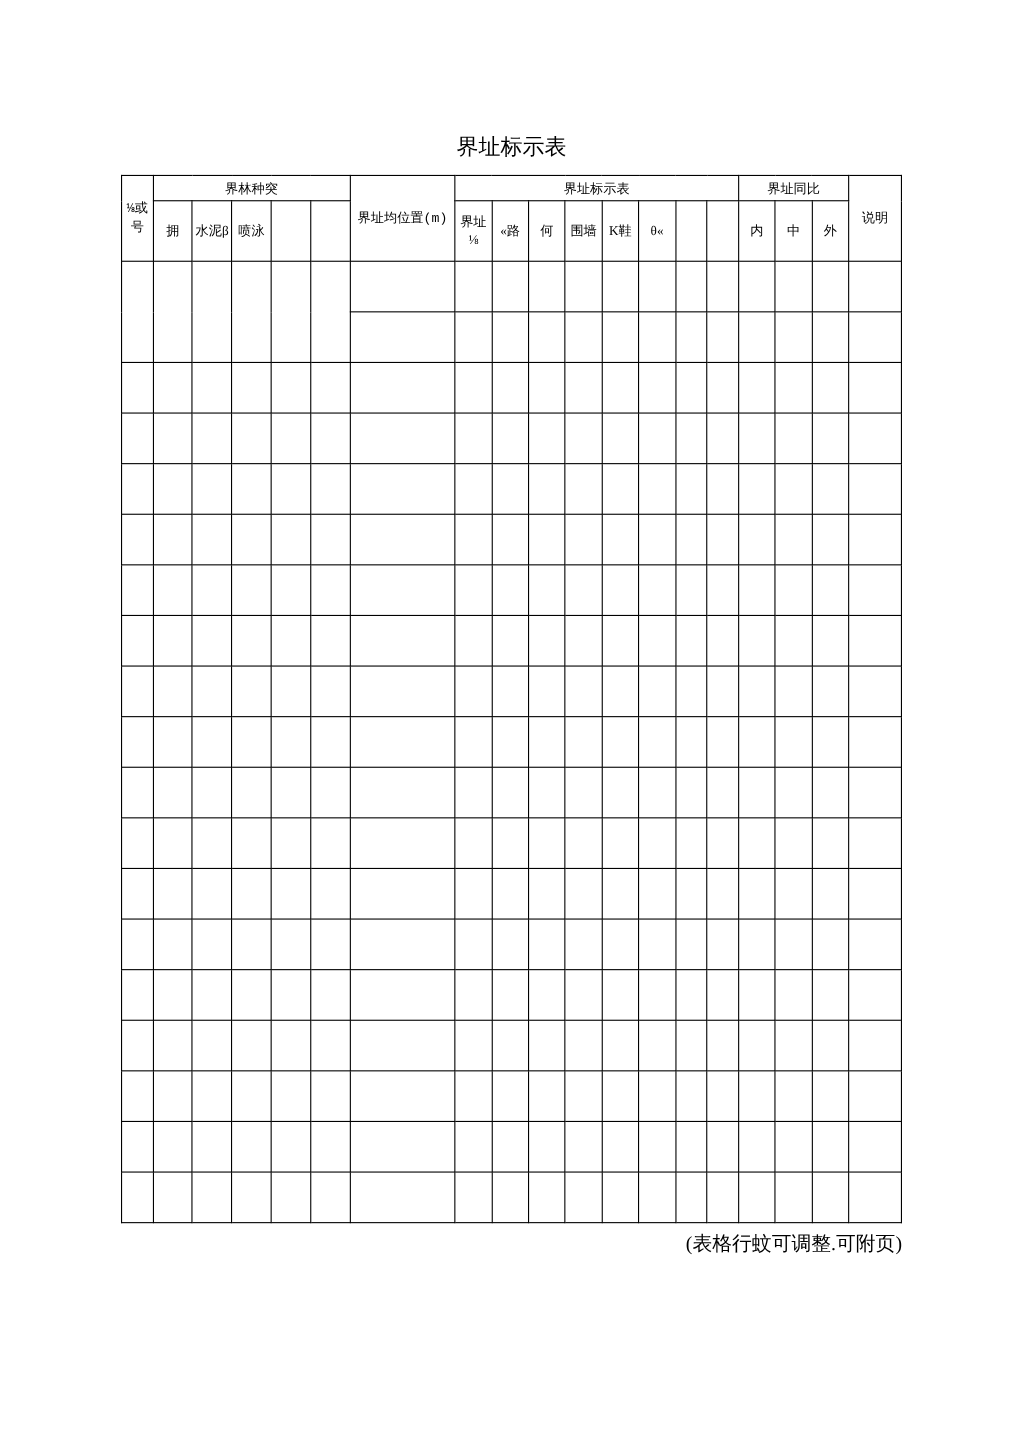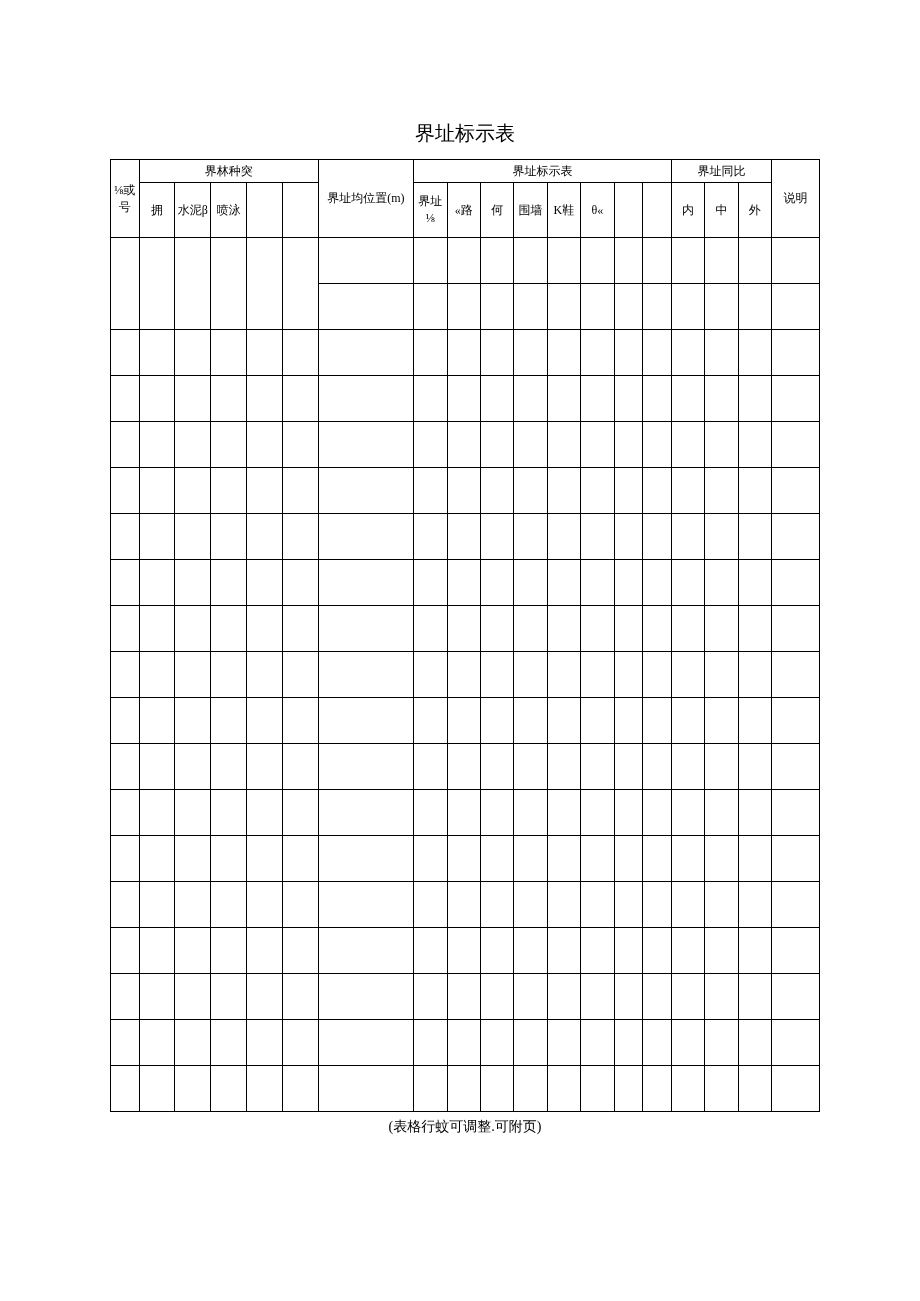--- a/index.html
+++ b/index.html
@@ -24,33 +24,34 @@
     }
     td, th {
       border: 1px solid #000;
       padding: 0;
       text-align: center;
       vertical-align: middle;
       font-weight: normal;
     }
     .hdr-row1 th {
       height: 22px;
+      font-family: Liberation Mono, monospace;
     }
     .hdr-row2 th {
       height: 54px;
     }
     .body-row td {
       height: 45px;
     }
     .multiline {
       line-height: 1.4;
     }
     .footnote {
-      text-align: center;
-      font-size: 14px;
+      text-align: right;
+      font-size: 18px;
       margin-top: 6px;
     }
   </style>
 </head>
 <body>
 
 <div class="page">
   <div class="title">界址标示表</div>
 
   <table>

